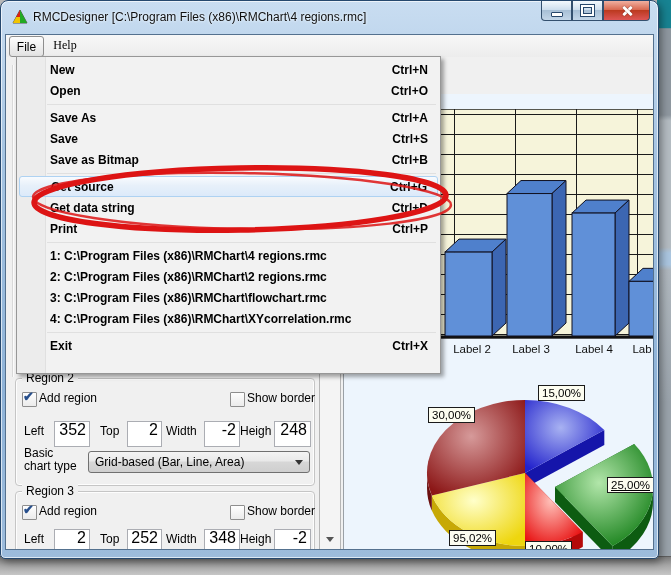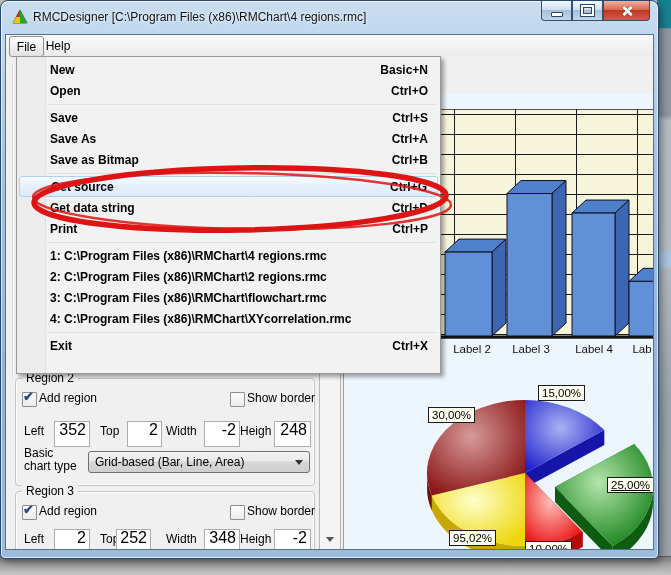--- a/index.html
+++ b/index.html
@@ -32,21 +32,21 @@
   .g-close::before,.g-close::after{content:"";position:absolute;left:5px;top:0;width:3px;height:12px;
     background:#fff;border-radius:1px;box-shadow:0 0 1px #5a1005;}
   .g-close::before{transform:rotate(45deg);} .g-close::after{transform:rotate(-45deg);}
   
   .client{position:absolute;left:4px;right:4px;top:33px;bottom:8px;
     background:#f0f0f0;border:1px solid #54718f;overflow:hidden;}
   .menubar{position:absolute;left:0;top:0;right:0;height:22px;background:linear-gradient(#f7f7f7,#ececec);}
   .menu-btn{position:absolute;top:1px;height:19px;display:flex;align-items:center;justify-content:center;font-size:12px;}
   .file-btn{left:3px;width:33px;border:1px solid #8e8e8e;border-radius:3px;
     background:linear-gradient(#fdfdfd,#e2e2e2);}
-  .help-btn{left:34px;width:36px;}
+  .help-btn{left:41px;width:36px;font-family:Liberation Serif, serif;}
   .hidden-gb-edge{position:absolute;left:6px;top:30px;width:1px;height:312px;background:#d9d9d9;box-shadow:1px 0 0 #fbfbfb;}
   
   .groupbox{position:absolute;border:1px solid #c5c5c5;border-radius:4px;box-shadow:inset 0 0 0 1px #fdfdfd;}
   .gb-title{position:absolute;left:6px;top:-8px;background:#f0f0f0;padding:0 4px;font-size:12px;}
   .cb{position:absolute;width:13px;height:13px;background:linear-gradient(#fefefe,#ebebeb);
     border:1px solid #8e8e8e;border-radius:1px;}
   .cb .tick{display:none;position:absolute;left:0px;top:-4px;font-size:13px;font-weight:bold;color:#274f8c;}
   .cb.checked .tick{display:block;}
   .cb-label{position:absolute;font-size:12px;white-space:nowrap;}
   .fld-label{position:absolute;font-size:12px;white-space:nowrap;}
@@ -151,21 +151,21 @@
       <div class="cb checked" style="left:6px;top:13px;">
           <span class="tick">✔</span>
         </div>
       <span class="cb-label" style="left:23px;top:12px;">Add region</span>
       <div class="cb" style="left:214px;top:13px;"></div>
       <span class="cb-label" style="left:231px;top:12px;">Show border</span>
 
       <span class="fld-label" style="left:8px;top:40px;">Left</span>
       <input class="num" style="left: 38px; top: 37px; width: 31px;" value="2">
       <span class="fld-label" style="left:84px;top:40px;">Top</span>
-      <input class="num" style="left: 100px; top: 37px; width: 30px;" value="252">
+      <input class="num" style="left: 111px; top: 37px; width: 30px;" value="252">
       <span class="fld-label" style="left:150px;top:40px;">Width</span>
       <input class="num" style="left: 188px; top: 37px; width: 31px;" value="348">
       <span class="fld-label lbl-clip" style="left:224px;top:40px;">Height</span>
       <input class="num" style="left: 258px; top: 37px; width: 32px;" value="-2">
     </div>
 
     <div class="vscroll">
       <div class="down">
           <span class="tri-down"></span>
         </div>
@@ -249,34 +249,34 @@
       <div class="pie-label" style="left:84px;top:313px;">30,00%</div>
       <div class="pie-label" style="left:263px;top:383px;text-decoration:underline;">25,00%</div>
       <div class="pie-label" style="left:105px;top:436px;">95,02%</div>
       <div class="pie-label" style="left:181px;top:447px;">10,00%</div>
     </div>
 
     <div class="menu">
       <div class="gutter"></div>
       <div class="menu-item">
           <span>New</span>
-          <span class="sc">Basic+N</span>
+          <span class="sc">Ctrl+N</span>
         </div>
       <div class="menu-item">
           <span>Open</span>
           <span class="sc">Ctrl+O</span>
         </div>
       <div class="menu-sep"></div>
       <div class="menu-item">
+          <span>Save As</span>
+          <span class="sc">Ctrl+A</span>
+        </div>
+      <div class="menu-item">
           <span>Save</span>
           <span class="sc">Ctrl+S</span>
-        </div>
-      <div class="menu-item">
-          <span>Save As</span>
-          <span class="sc">Ctrl+A</span>
         </div>
       <div class="menu-item">
           <span>Save as Bitmap</span>
           <span class="sc">Ctrl+B</span>
         </div>
       <div class="menu-sep"></div>
       <div class="menu-item active">
           <span>Get source</span>
           <span class="sc">Ctrl+G</span>
         </div>

